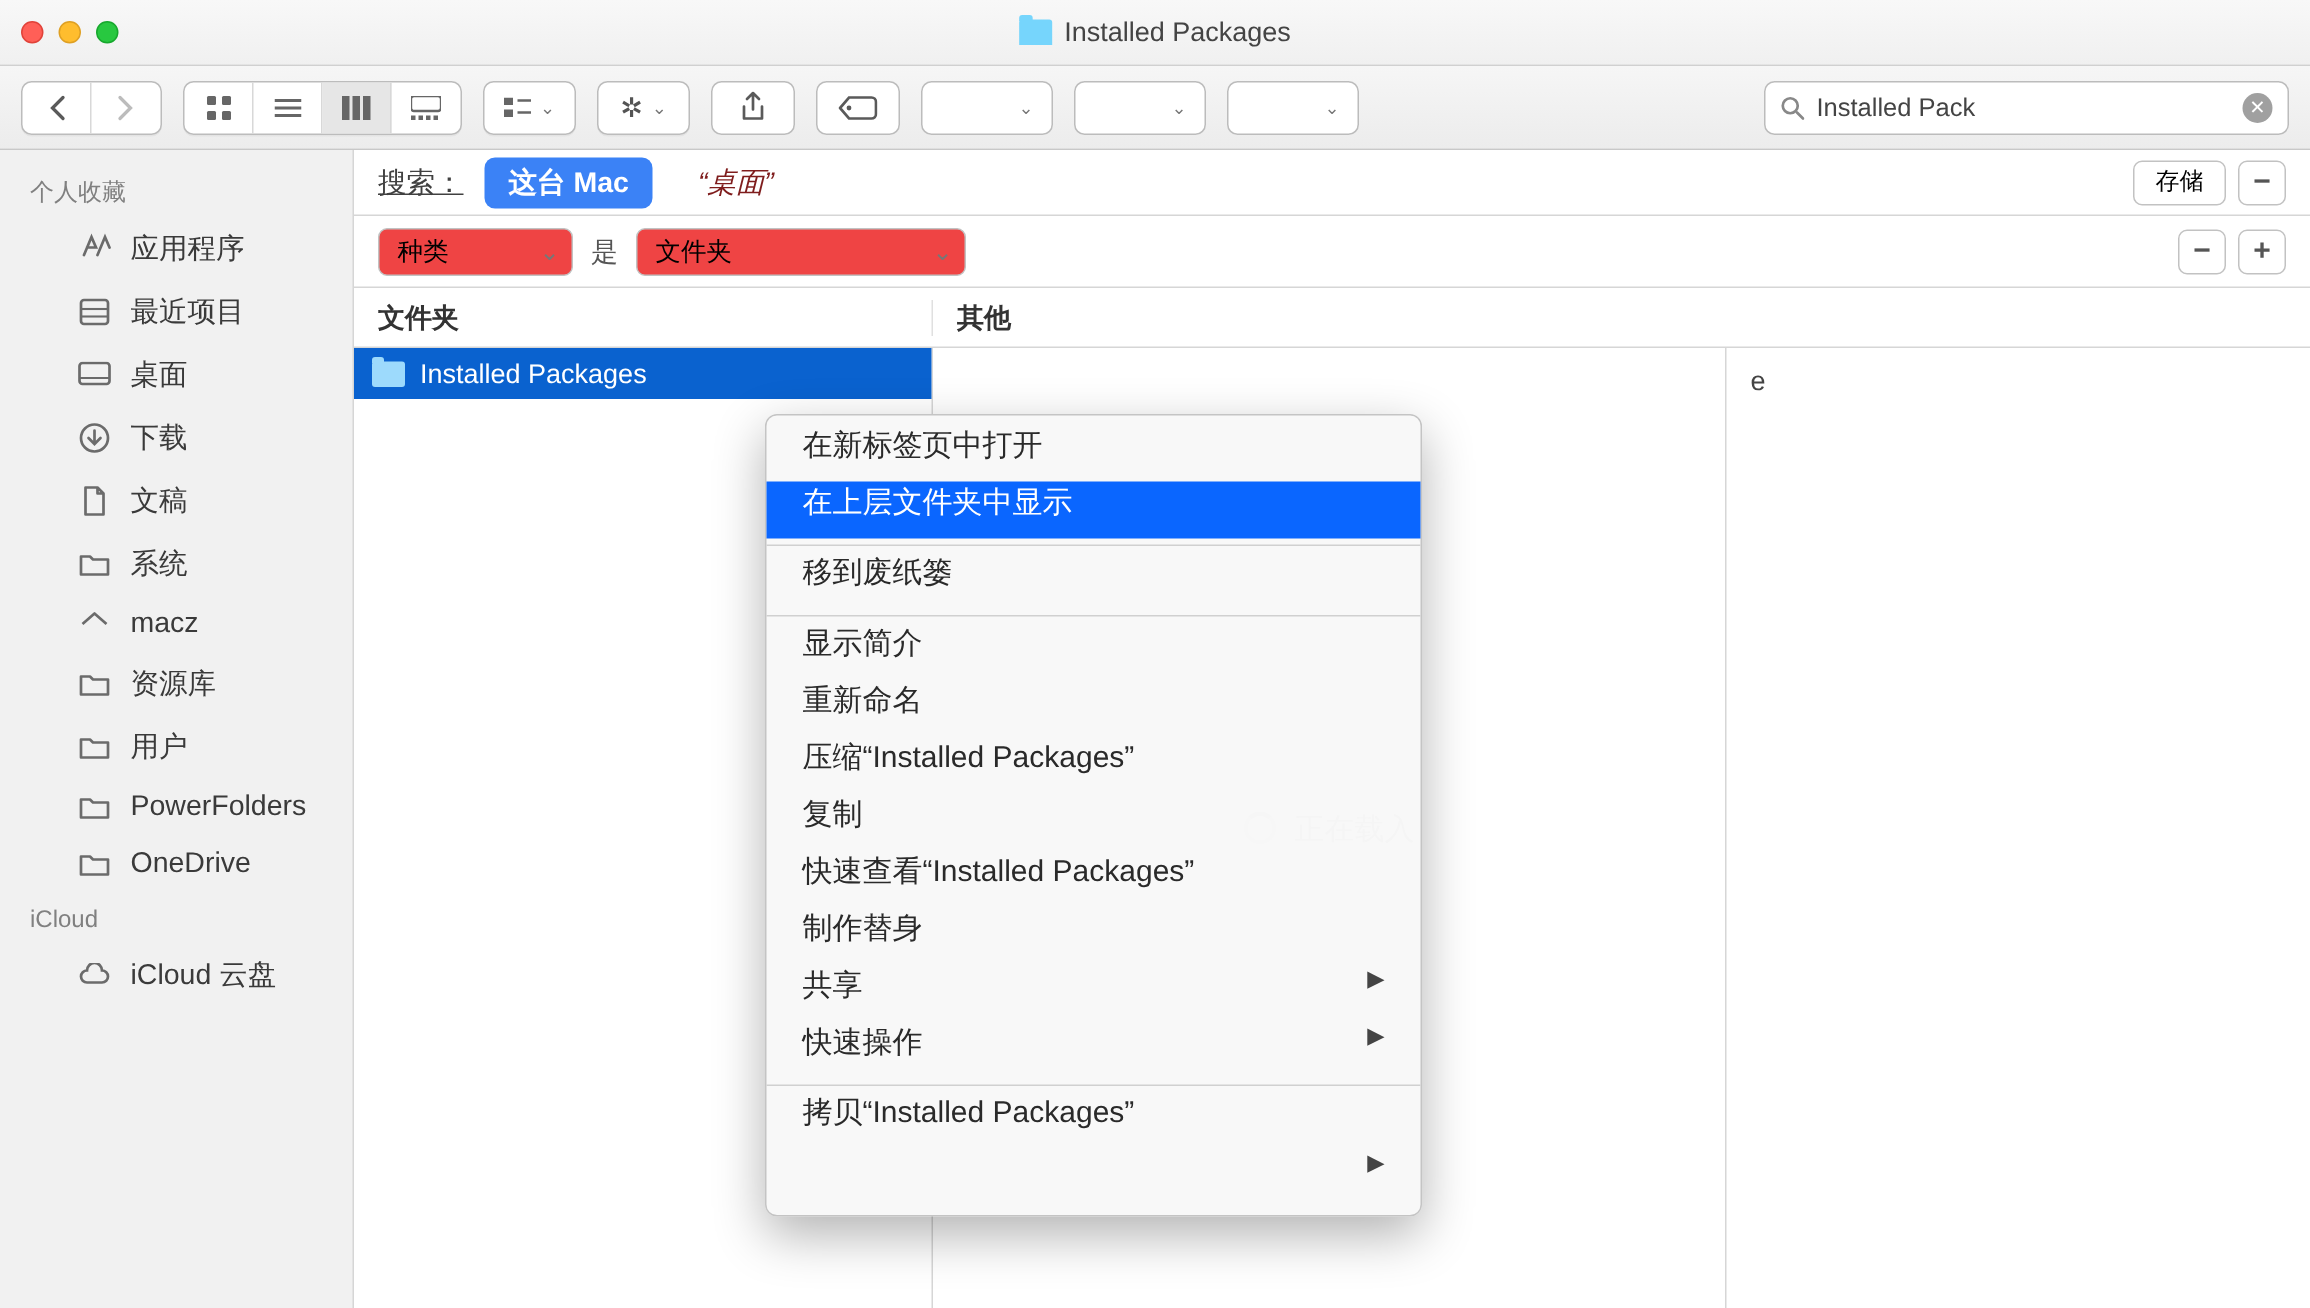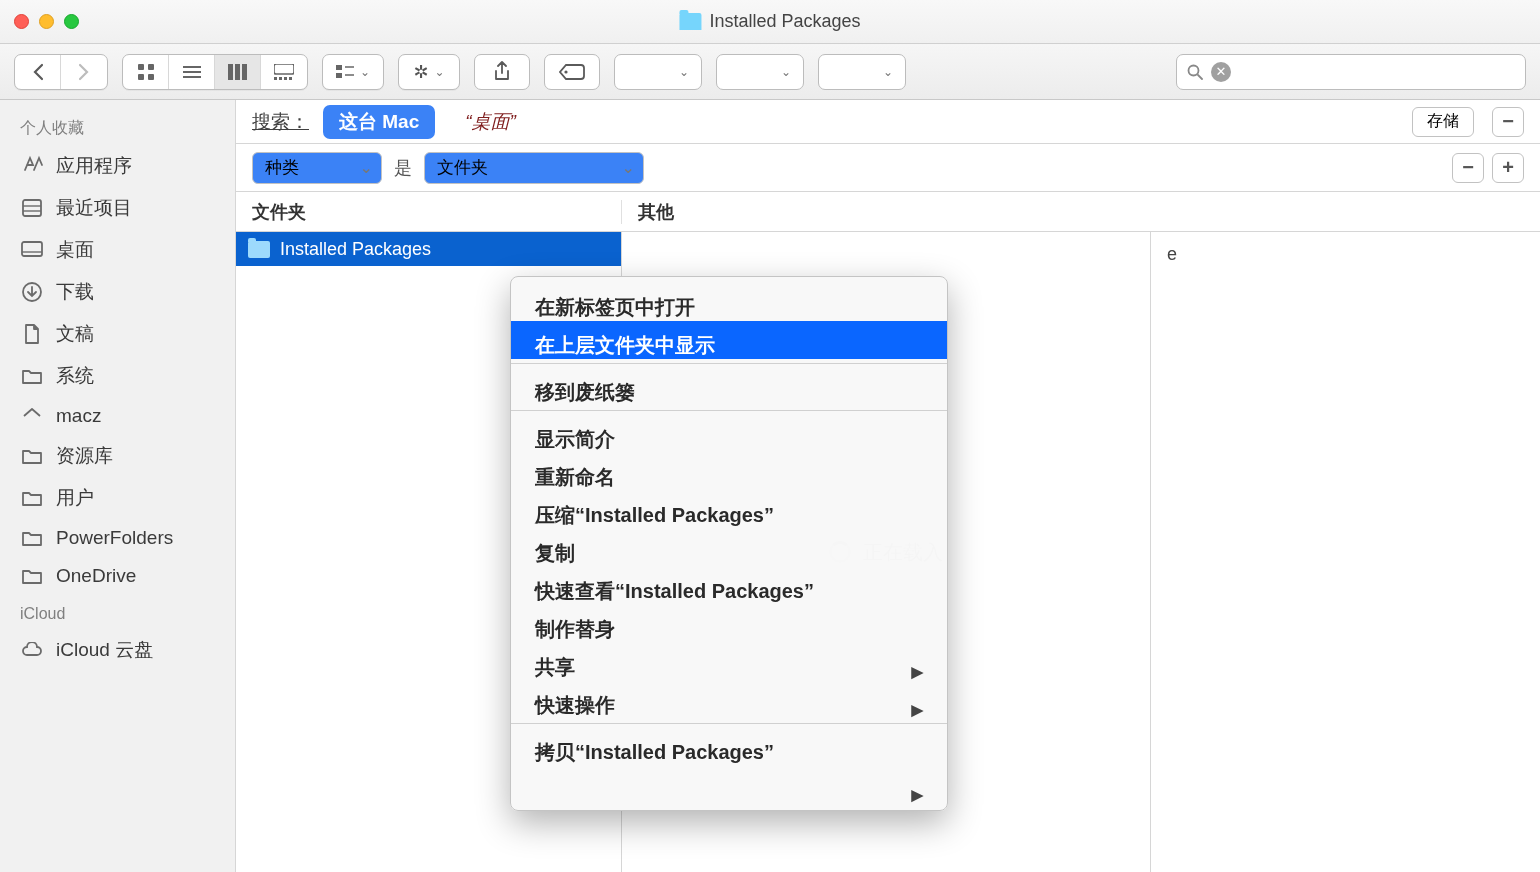--- a/index.html
+++ b/index.html
@@ -27,35 +27,35 @@
     .dropdown-btn { height: 36px; padding: 0 12px; background: #fff; border: 1px solid #bcbcbc; border-radius: 7px; display: flex; align-items: center; gap: 8px; color: #545454; cursor: pointer; min-width: 88px; justify-content: flex-end; }
     .search-box { flex: 1; max-width: 350px; margin-left: auto; height: 36px; background: #fff; border: 1px solid #bcbcbc; border-radius: 7px; display: flex; align-items: center; padding: 0 10px; gap: 8px; }
     .search-box input { flex: 1; border: none; outline: none; font-size: 17px; color: #444; }
     .clear-x { width: 20px; height: 20px; background: #a0a0a0; border-radius: 50%; color: #fff; display: flex; align-items: center; justify-content: center; font-size: 13px; cursor: pointer; }
     .chev { font-size: 12px; color: #777; }
     
     
     .content { display: flex; height: calc(100% - 100px); }
     .sidebar { width: 236px; background: #f1f1f1; border-right: 1px solid #d6d6d6; padding: 8px 0; overflow: hidden; }
     .sb-head { font-size: 16px; color: #808080; padding: 10px 20px 6px; font-weight: 500; }
-    .sb-item { display: flex; align-items: center; gap: 12px; padding: 8px 20px; font-size: 19px; color: #3a3a3a; cursor: pointer; }
+    .sb-item { display: flex; align-items: center; gap: 12px; padding: 8px 20px; font-size: 19px; color: #3a3a3a; cursor: pointer; margin-left: 31px; }
     .sb-ico { width: 24px; height: 22px; display: flex; align-items: center; justify-content: center; color: #6b6b6b; font-size: 20px; }
     
     .main { flex: 1; display: flex; flex-direction: column; position: relative; }
     .scope-row { height: 44px; display: flex; align-items: center; padding: 0 16px; gap: 14px; border-bottom: 1px solid #d6d6d6; font-size: 19px; }
     .scope-label { color: #404040; font-weight: 500; text-decoration: underline; }
     .pill { padding: 4px 16px; border-radius: 7px; cursor: pointer; }
     .pill.active { background: #3b82f6; color: #fff; font-weight: 600; }
     .pill:not(.active) { color: #7f1d1d; font-style: italic; }
-    .scope-actions { margin-left: auto; display: flex; gap: 18px; }
+    .scope-actions { margin-left: auto; display: flex; gap: 8px; }
     .scope-btn { height: 30px; padding: 0 14px; background: #fff; border: 1px solid #c2c2c2; border-radius: 6px; font-size: 16px; cursor: pointer; display: flex; align-items: center; }
     .scope-btn.sq { width: 32px; padding: 0; justify-content: center; font-size: 20px; font-weight: 700; color: #555; }
     
     .filter-row { height: 48px; display: flex; align-items: center; padding: 0 16px; gap: 12px; border-bottom: 1px solid #d6d6d6; font-size: 18px; }
-    .sel { height: 32px; padding: 0 36px 0 12px; background: #3b82f6; border: 1px solid #c2c2c2; border-radius: 6px; position: relative; display: flex; align-items: center; font-size: 17px; cursor: pointer; }
+    .sel { height: 32px; padding: 0 36px 0 12px; background: #ef4444; border: 1px solid #c2c2c2; border-radius: 6px; position: relative; display: flex; align-items: center; font-size: 17px; cursor: pointer; }
     .sel::after { content: "⌄"; position: absolute; right: 8px; font-size: 16px; color: #777; }
     .is-label { color: #555; }
     .filter-actions { margin-left: auto; display: flex; gap: 8px; }
     
     .col-row { height: 40px; display: flex; align-items: center; background: #fff; border-bottom: 1px solid #d6d6d6; font-size: 18px; font-weight: 600; color: #333; }
     .col1 { width: 386px; padding-left: 16px; border-right: 1px solid #e0e0e0; }
     .col2 { flex: 1; padding-left: 16px; }
     
     .results { display: flex; flex: 1; }
     .list-col { width: 386px; border-right: 1px solid #d6d6d6; }
@@ -64,21 +64,21 @@
     .file-ico::before { content:""; position:absolute; top:-3px; left:0; width:8px; height:4px; background:#9ddafc; border-radius:2px 2px 0 0; }
     
     .preview-col { flex: 1; display:flex; align-items:center; justify-content:center; color:#666; font-size:20px; gap:12px; }
     .spinner { width:22px; height:22px; border:3px solid #d0d0d0; border-top-color:#888; border-radius:50%; animation:spin 1s linear infinite; }
     @keyframes spin { to { transform: rotate(360deg); } }
     
     .other-col { width:390px; border-left:1px solid #d6d6d6; padding:12px 16px; font-size:18px; color:#444; }
     
     
     .ctxmenu { position:absolute; left:510px; top:276px; width:438px; background:rgba(248,248,248,.98); border:1px solid #c4c4c4; border-radius:8px; box-shadow:0 12px 34px rgba(0,0,0,.3); padding:6px 0; }
-    .ctx-item { height:38px; display:flex; align-items:flex-end; padding:0 24px; font-size:20px; color:#2a2a2a; cursor:pointer; position:relative;font-weight:bold; }
+    .ctx-item { height:38px; display:flex; align-items:flex-start; padding:0 24px; font-size:20px; color:#2a2a2a; cursor:pointer; position:relative; }
     .ctx-item.hl { background:#0a66ff; color:#fff; }
     .ctx-sep { height:1px; background:#d0d0d0; margin:4px 0; }
     .ctx-arrow { margin-left:auto; font-size:15px; color:#444; }
     
     svg { display:block; }
   </style>
 </head>
 <body>
 
 <div class="titlebar">
@@ -181,20 +181,21 @@
     </div>
   <div class="dropdown-btn">
       <span class="chev">⌄</span>
     </div>
 
   <div class="search-box">
     <svg width="16" height="16">
         <circle cx="6.5" cy="6.5" r="5" fill="none" stroke="#888" stroke-width="1.8"></circle>
         <line x1="11" y1="11" x2="15" y2="15" stroke="#888" stroke-width="1.8" stroke-linecap="round"></line>
       </svg>
+    <input value="Installed Pack" style="">
     <div class="clear-x">✕</div>
   </div>
 </div>
 
 <div class="content">
 
   <div class="sidebar">
     <div class="sb-head">个人收藏</div>
     <div class="sb-item">
         <span class="sb-ico">

